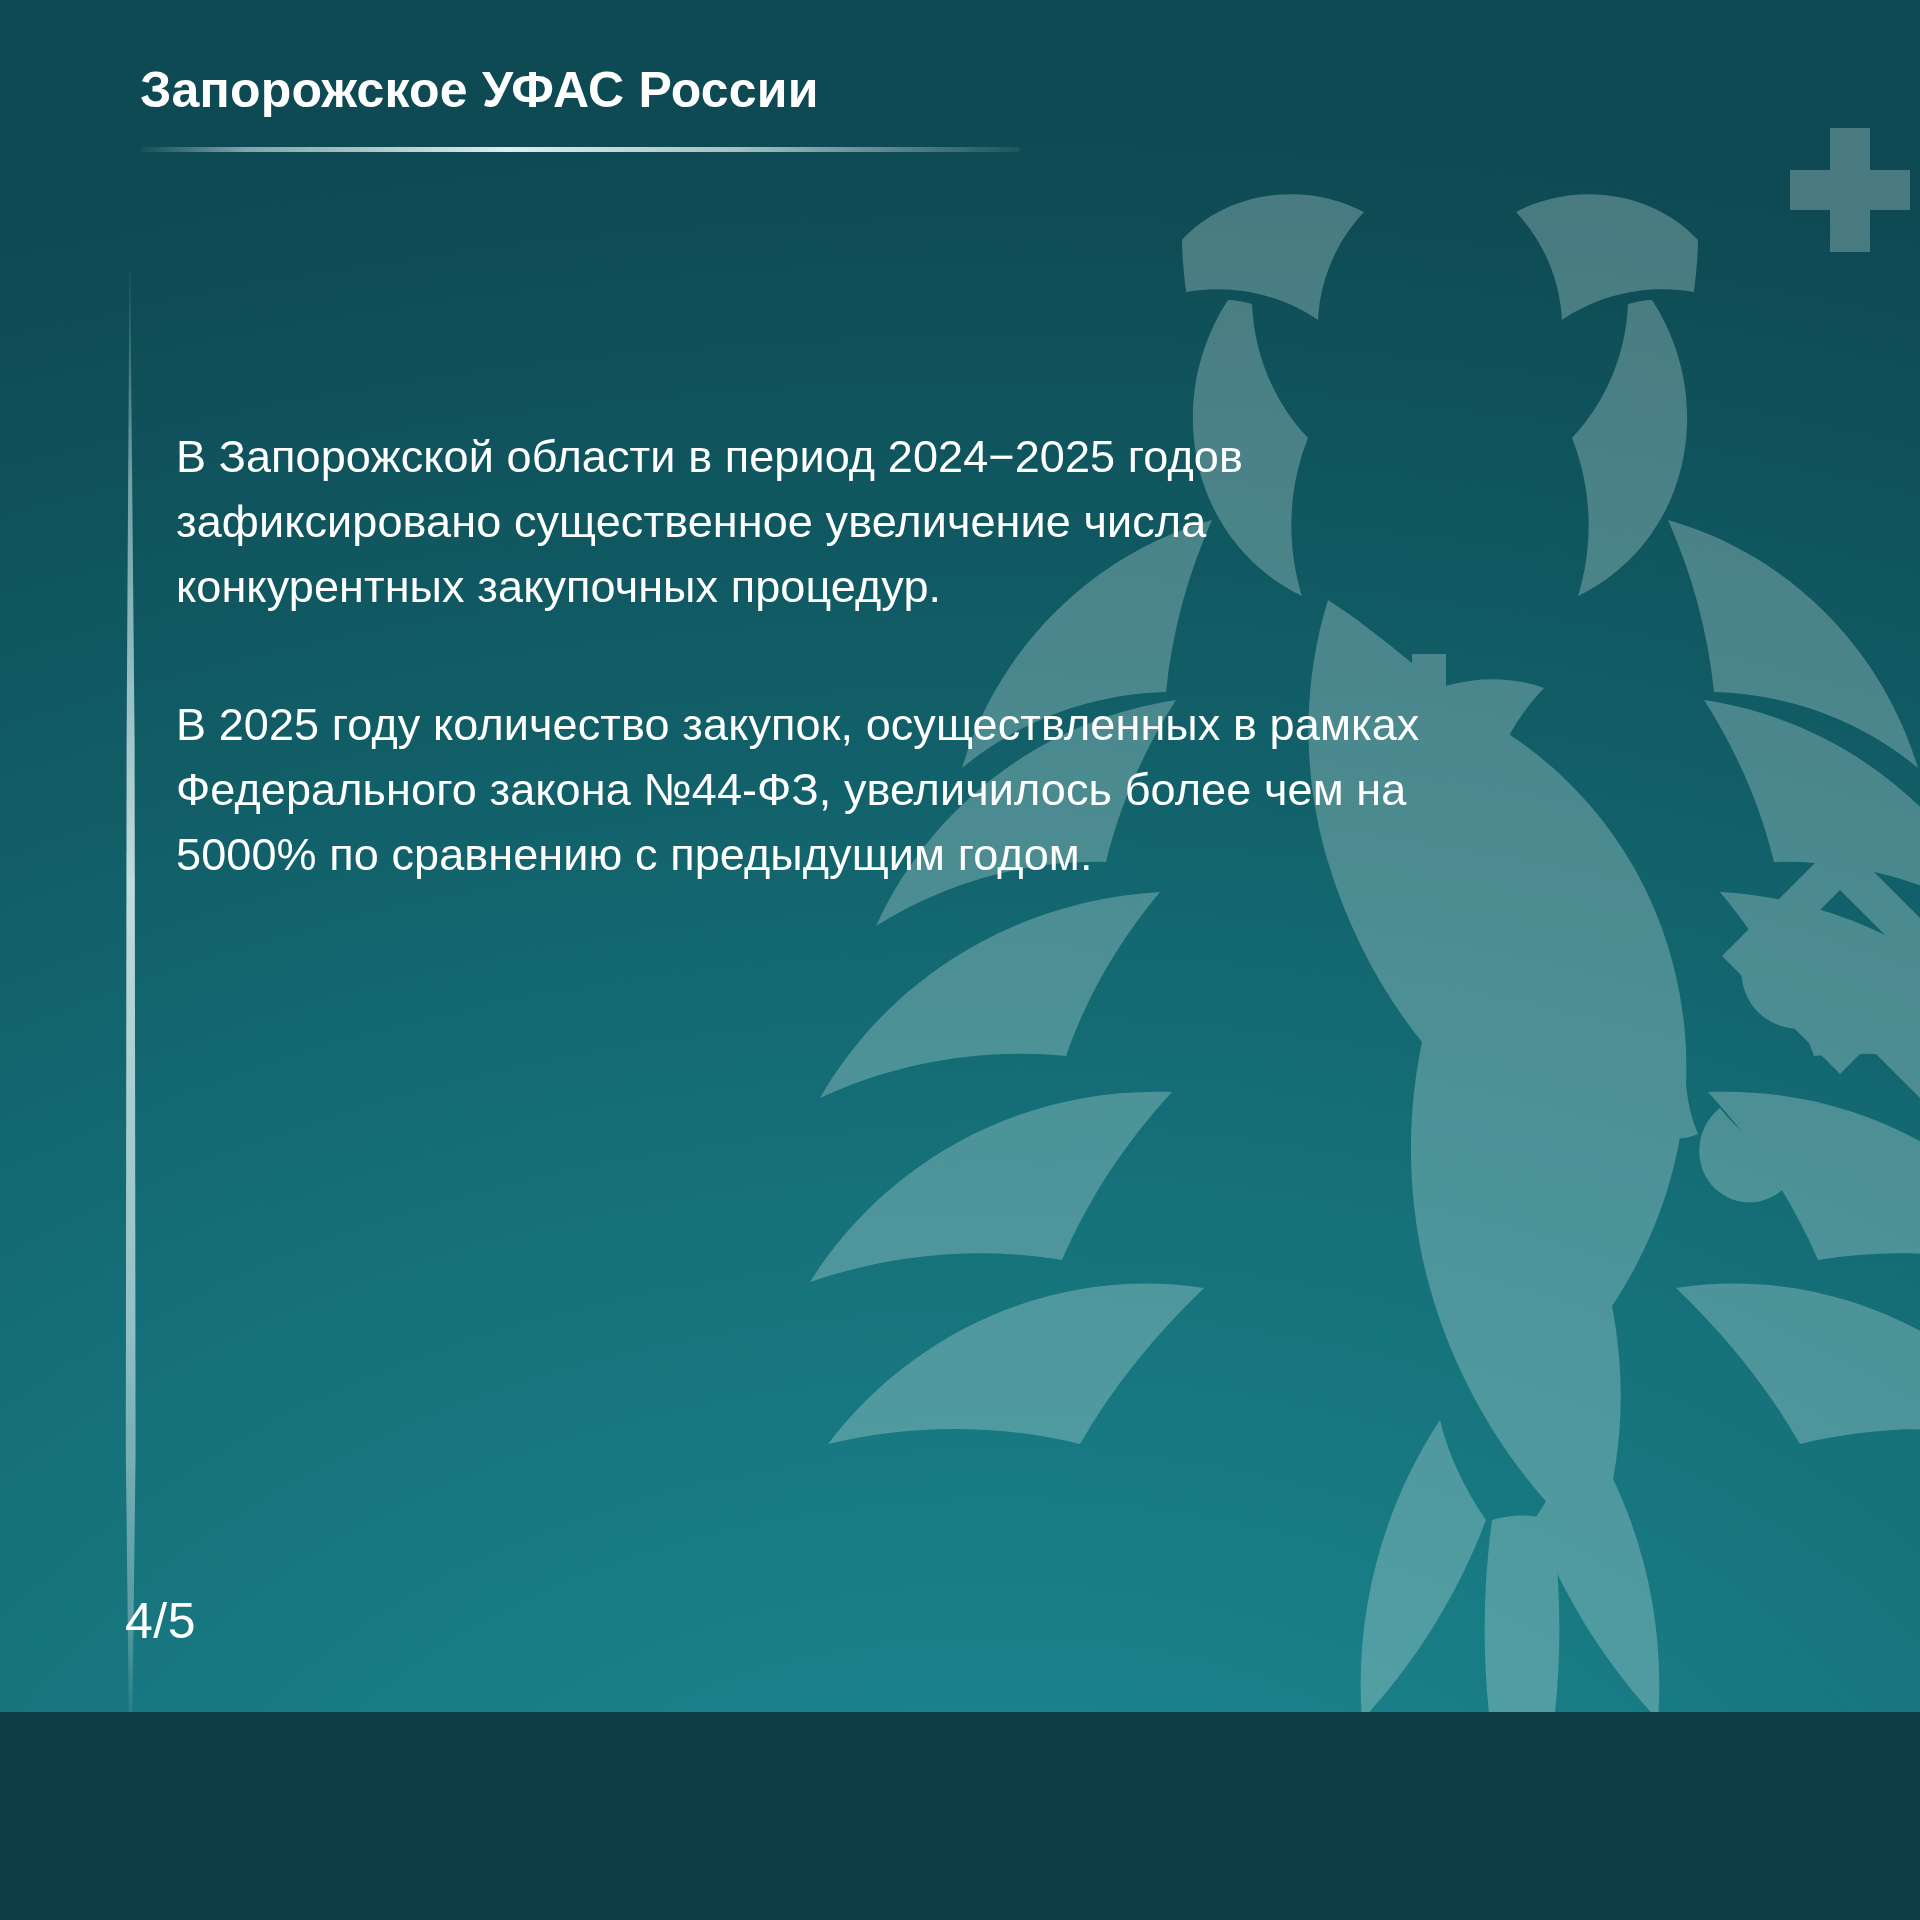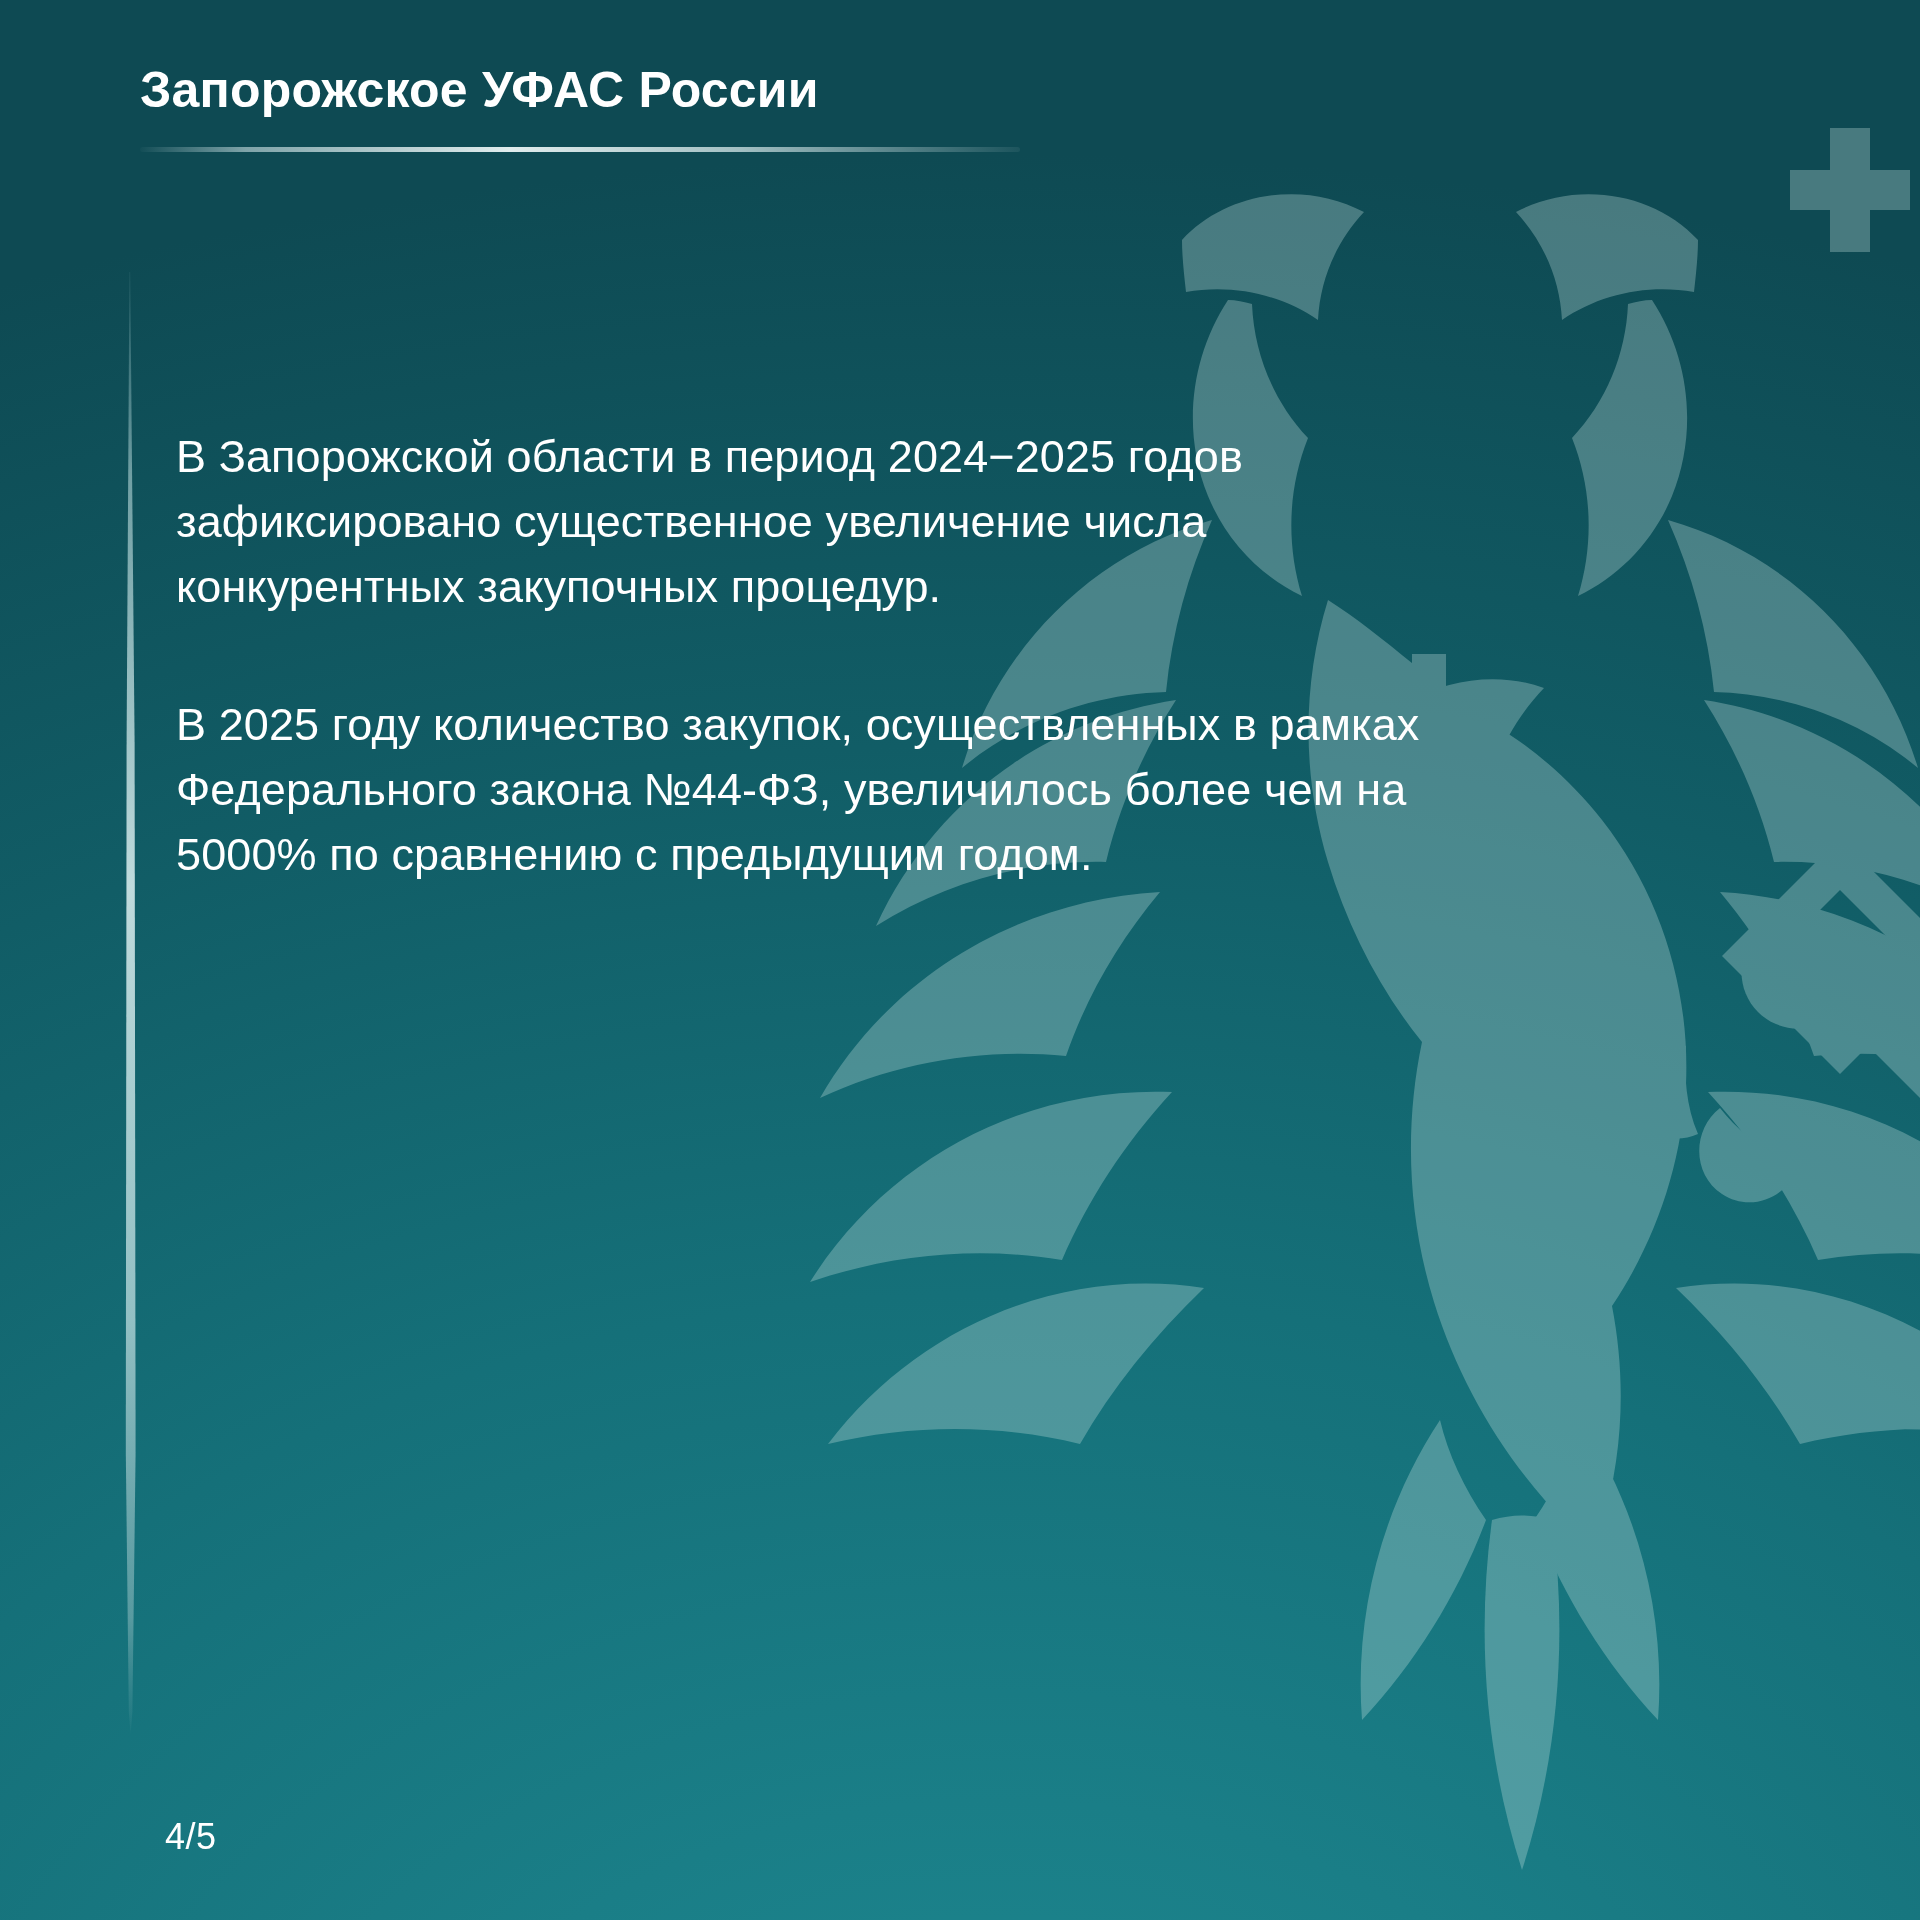--- a/index.html
+++ b/index.html
@@ -5,21 +5,21 @@
 <style>
   html, body {
     margin: 0;
     padding: 0;
     background: #0d3d45;
   }
 
   .slide {
     position: relative;
     width: 1920px;
-    height: 1920px;
+    height: 1712px;
     overflow: hidden;
     font-family: "Liberation Sans", "DejaVu Sans", sans-serif;
     background:
       radial-gradient(ellipse 150% 110% at 52% 118%, #1e8a92 0%, #1a7e87 22%, #157079 46%, #115d66 72%, #0e4a53 100%),
       linear-gradient(145deg, #0d4650 0%, #11606a 45%, #1a7e87 100%);
     background-color: #146a73;
   }
 
   
   .watermark {
@@ -90,24 +90,23 @@
     letter-spacing: 0.1px;
   }
   .para:last-child { margin-bottom: 0; }
 
   
   .page-counter {
     position: absolute;
     left: 125px;
     bottom: 62px;
     color: #ffffff;
-    font-size: 36px;
+    font-size: 50px;
     font-weight: 400;
     letter-spacing: 0.5px;
-    margin-left: 40px;
   }
 </style>
 </head>
 <body>
 
 <div class="slide">
 
   <div class="watermark">
     <svg viewBox="0 0 1180 1920" preserveAspectRatio="xMidYMid meet" aria-hidden="true">
       <g class="wm-shape">

